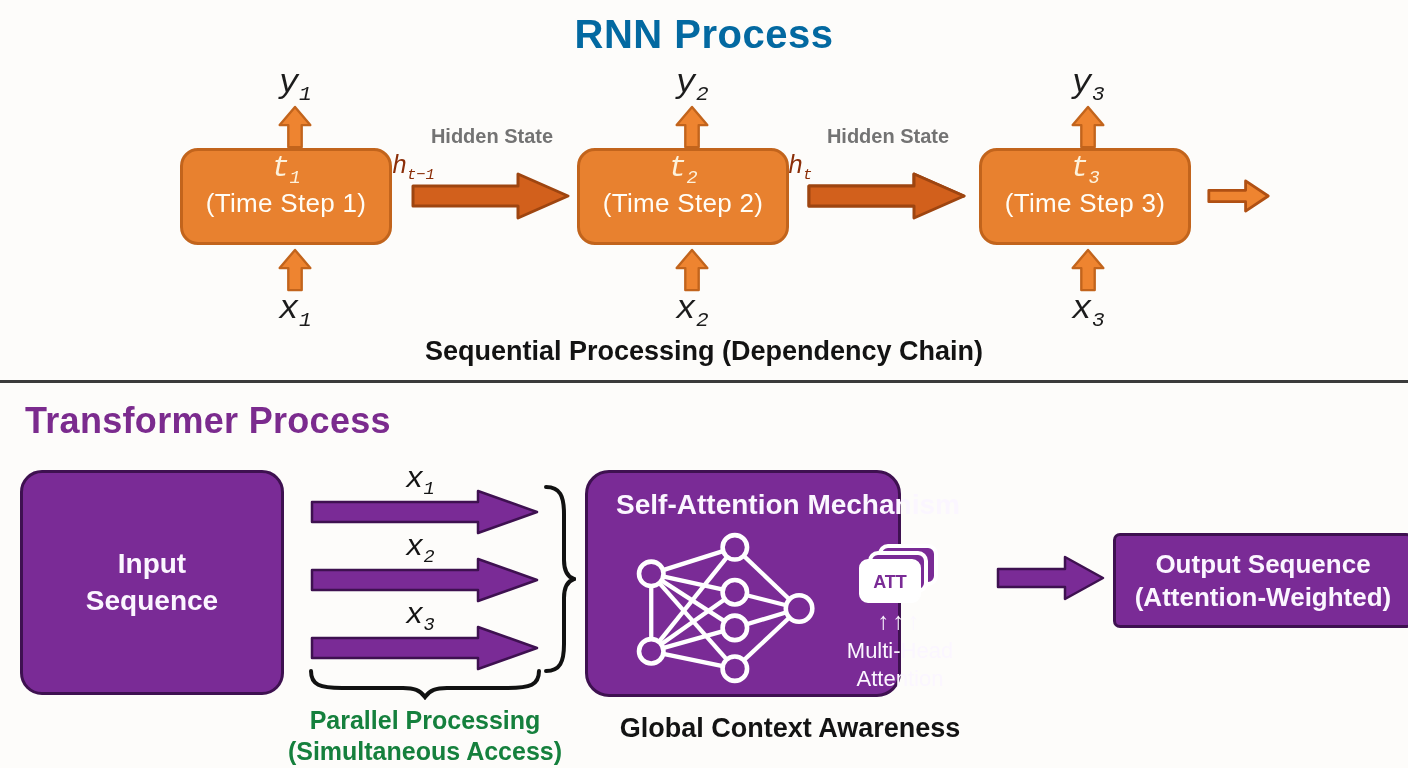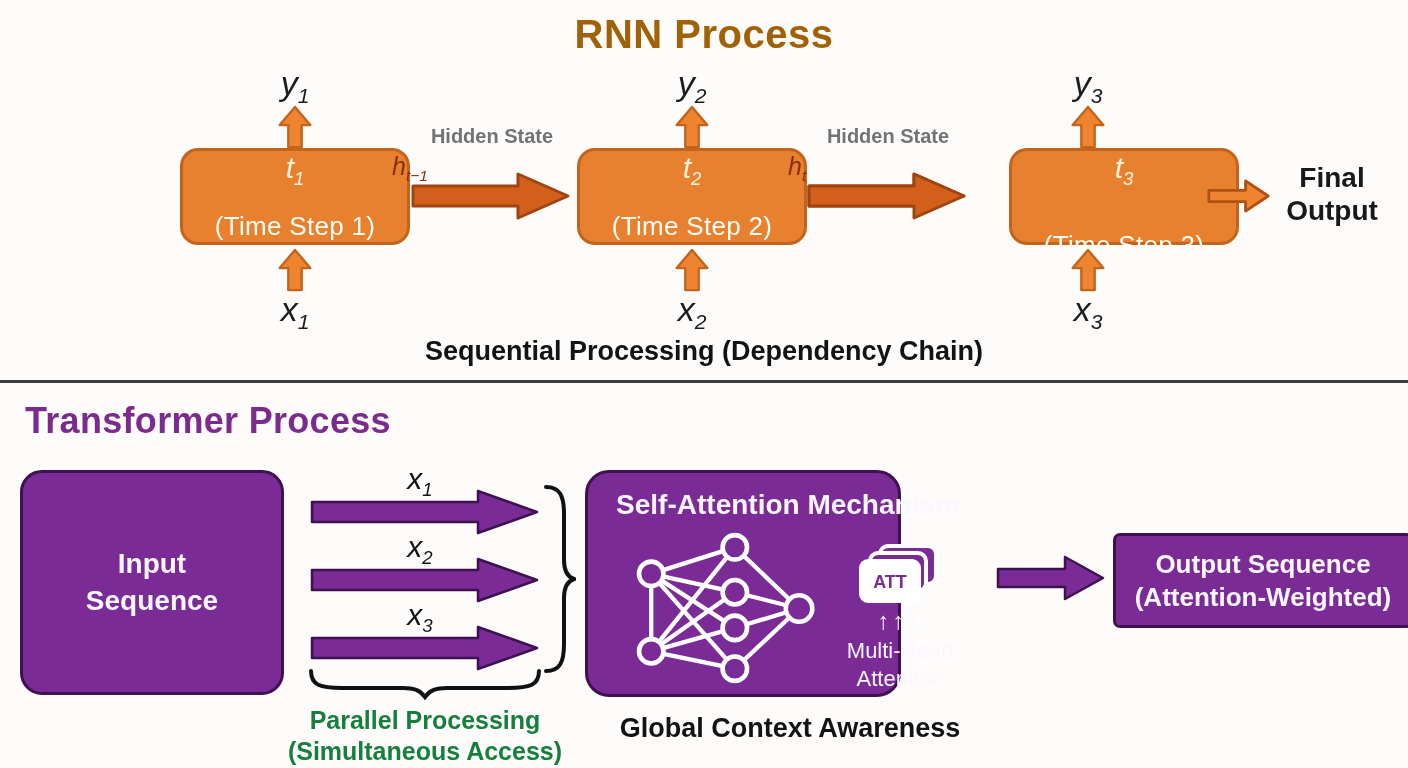--- a/index.html
+++ b/index.html
@@ -11,38 +11,38 @@
     position:relative;
     width:1408px;height:768px;
     background:#fdfcfa;
     overflow:hidden;
   }
   .abs{position:absolute;}
 
   
   .rnn-title{
     left:0;top:12px;width:1408px;
-    font-size:40px;font-weight:700;color:#a16207;
+    font-size:40px;font-weight:700;color:#0369a1;
     text-align:center;letter-spacing:0.5px;
   }
   .mvar{
-    font-family:Liberation Sans, sans-serif;
+    font-family:Liberation Mono, monospace;
     font-style:italic;
   }
   .mvar sub{font-size:0.62em;}
   .io-label{
     font-size:34px;color:#1c1c1c;width:120px;text-align:center;
   }
   .rnn-box{
-    width:230px;height:97px;
+    width:212px;height:97px;
     background:#e8812f;
     border:3px solid #c2641c;
     border-radius:18px;
     box-sizing:border-box;
-    display:flex;flex-direction:column;align-items:center;justify-content:space-between;
+    display:flex;flex-direction:column;align-items:center;justify-content:flex-start;
     line-height:1.15;
   }
   .rnn-box .tvar{font-size:30px;color:#fdf2dc;}
   .rnn-box .tcap{font-size:26px;color:#fffdf6;font-weight:500;letter-spacing:0.3px;}
   .hs-label{
     width:200px;text-align:center;
     font-size:20px;font-weight:700;color:#737373;
   }
   .hs-var{
     width:200px;
@@ -129,42 +129,41 @@
     </svg>
 
   <div class="abs rnn-box" style="left:180px;top:148px;">
     <div class="tvar mvar"><span>t</span><sub>1</sub></div>
     <div class="tcap">(Time Step 1)</div>
   </div>
   <div class="abs rnn-box" style="left:577px;top:148px;">
     <div class="tvar mvar"><span>t</span><sub>2</sub></div>
     <div class="tcap">(Time Step 2)</div>
   </div>
-  <div class="abs rnn-box" style="left:1009px;top:148px;gap:42px;">
+  <div class="abs rnn-box" style="left:979px;top:148px;">
     <div class="tvar mvar"><span>t</span><sub>3</sub></div>
     <div class="tcap">(Time Step 3)</div>
   </div>
 
   <div class="abs hs-label" style="left:392px;top:125px;">Hidden State</div>
   <div class="abs hs-var mvar" style="left:392px;top:152px;"><span>h</span><sub>t−1</sub></div>
   <svg class="abs" style="left:410px;top:168px;" width="162" height="56" viewBox="0 0 162 56">
       <polygon points="3,18 108,18 108,6 158,28 108,50 108,38 3,38" fill="#d2601c" stroke="#9e4510" stroke-width="3" stroke-linejoin="round"></polygon>
     </svg>
 
   <div class="abs hs-label" style="left:788px;top:125px;">Hidden State</div>
   <div class="abs hs-var mvar" style="left:788px;top:152px;"><span>h</span><sub>t</sub></div>
   <svg class="abs" style="left:806px;top:168px;" width="162" height="56" viewBox="0 0 162 56">
       <polygon points="3,18 108,18 108,6 158,28 108,38 108,38 3,38" fill="#d2601c" stroke="#9e4510" stroke-width="3" stroke-linejoin="round"></polygon>
       <polygon points="3,18 108,18 108,6 158,28 108,50 108,38 3,38" fill="#d2601c" stroke="#9e4510" stroke-width="3" stroke-linejoin="round"></polygon>
     </svg>
 
   <svg class="abs" style="left:1206px;top:176px;" width="66" height="40" viewBox="0 0 70 40">
       <polygon points="3,14 42,14 42,4 66,20 42,36 42,26 3,26" fill="#ee8430" stroke="#b05013" stroke-width="3" stroke-linejoin="round"></polygon>
     </svg>
-  <div class="abs final-output" style="left:1272px;top:162px;">Final Output</div>
 
   <svg class="abs" style="left:276px;top:248px;" width="38" height="44" viewBox="0 0 38 46">
       <polygon points="19,2 35,21 26,21 26,44 12,44 12,21 3,21" fill="#ee8430" stroke="#c2641c" stroke-width="2.5" stroke-linejoin="round"></polygon>
     </svg>
   <svg class="abs" style="left:673px;top:248px;" width="38" height="44" viewBox="0 0 38 46">
       <polygon points="19,2 35,21 26,21 26,44 12,44 12,21 3,21" fill="#ee8430" stroke="#c2641c" stroke-width="2.5" stroke-linejoin="round"></polygon>
     </svg>
   <svg class="abs" style="left:1069px;top:248px;" width="38" height="44" viewBox="0 0 38 46">
       <polygon points="19,2 35,21 26,21 26,44 12,44 12,21 3,21" fill="#ee8430" stroke="#c2641c" stroke-width="2.5" stroke-linejoin="round"></polygon>
     </svg>

